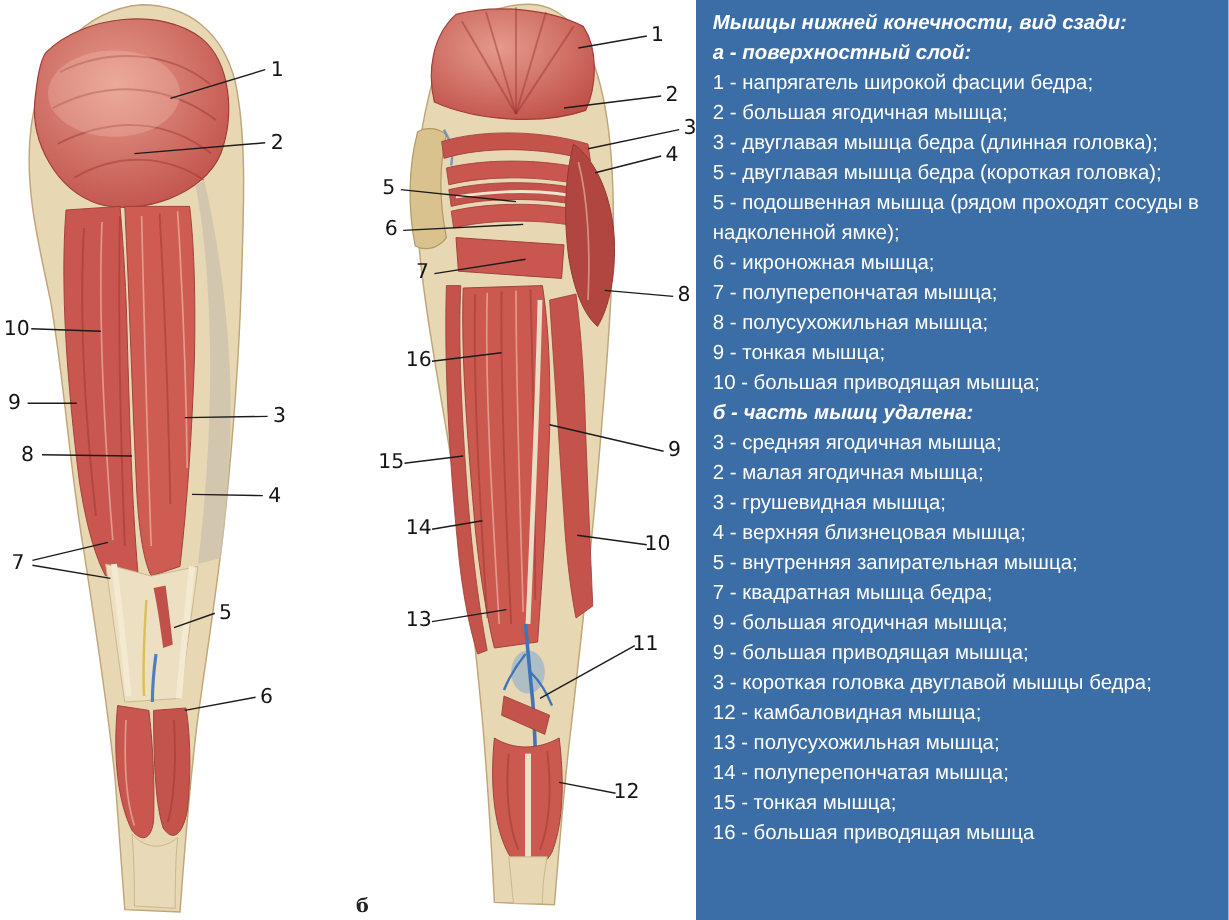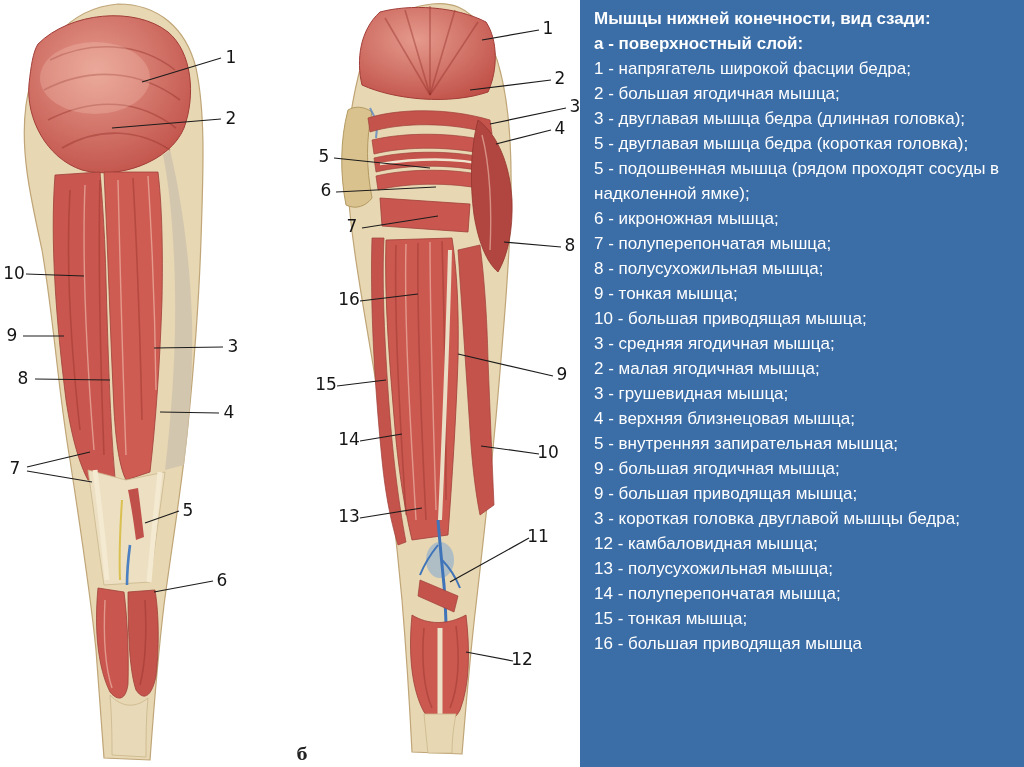--- a/index.html
+++ b/index.html
@@ -6,21 +6,21 @@
   .slide{
     position:relative;width:1024px;height:767px;background:#ffffff;
     overflow:hidden;font-family:"Liberation Sans","DejaVu Sans",sans-serif;
   }
   .art{position:absolute;left:0;top:0;}
   .panel{
     position:absolute;left:580px;top:0;width:444px;height:767px;
     background:#3b6da6;color:#ffffff;box-sizing:border-box;
     padding:6px 10px 0 14px;font-size:17px;line-height:25px;
   }
-  .lg-title,.lg-heading{font-weight:bold;}
+  .lg-title,.lg-heading{font-weight:bold;font-style:italic;}
   .fig-label{font-size:17px;fill:#151515;font-family:"DejaVu Sans",sans-serif;}
   .fig-caption{font-size:16px;font-weight:bold;fill:#222;font-family:"DejaVu Serif",serif;}
   .leader{stroke:#1c1c1c;stroke-width:1.2;fill:none;}
   .stria-d{stroke:rgba(150,50,44,.45);stroke-width:1.6;fill:none;}
   .stria-l{stroke:rgba(245,205,190,.55);stroke-width:1.4;fill:none;}
 </style>
 </head>
 <body>
 
 <div class="slide">
@@ -222,25 +222,27 @@
     <div class="lg-item">1 - напрягатель широкой фасции бедра;</div>
     <div class="lg-item">2 - большая ягодичная мышца;</div>
     <div class="lg-item">3 - двуглавая мышца бедра (длинная головка);</div>
     <div class="lg-item">5 - двуглавая мышца бедра (короткая головка);</div>
     <div class="lg-item">5 - подошвенная мышца (рядом проходят сосуды в надколенной ямке);</div>
     <div class="lg-item">6 - икроножная мышца;</div>
     <div class="lg-item">7 - полуперепончатая мышца;</div>
     <div class="lg-item">8 - полусухожильная мышца;</div>
     <div class="lg-item">9 - тонкая мышца;</div>
     <div class="lg-item">10 - большая приводящая мышца;</div>
+    <div class="lg-heading">б - часть мышц удалена:</div>
     <div class="lg-item">3 - средняя ягодичная мышца;</div>
     <div class="lg-item">2 - малая ягодичная мышца;</div>
     <div class="lg-item">3 - грушевидная мышца;</div>
     <div class="lg-item">4 - верхняя близнецовая мышца;</div>
     <div class="lg-item">5 - внутренняя запирательная мышца;</div>
+    <div class="lg-item">7 - квадратная мышца бедра;</div>
     <div class="lg-item">9 - большая ягодичная мышца;</div>
     <div class="lg-item">9 - большая приводящая мышца;</div>
     <div class="lg-item">3 - короткая головка двуглавой мышцы бедра;</div>
     <div class="lg-item">12 - камбаловидная мышца;</div>
     <div class="lg-item">13 - полусухожильная мышца;</div>
     <div class="lg-item">14 - полуперепончатая мышца;</div>
     <div class="lg-item">15 - тонкая мышца;</div>
     <div class="lg-item">16 - большая приводящая мышца</div>
   </div>
 

